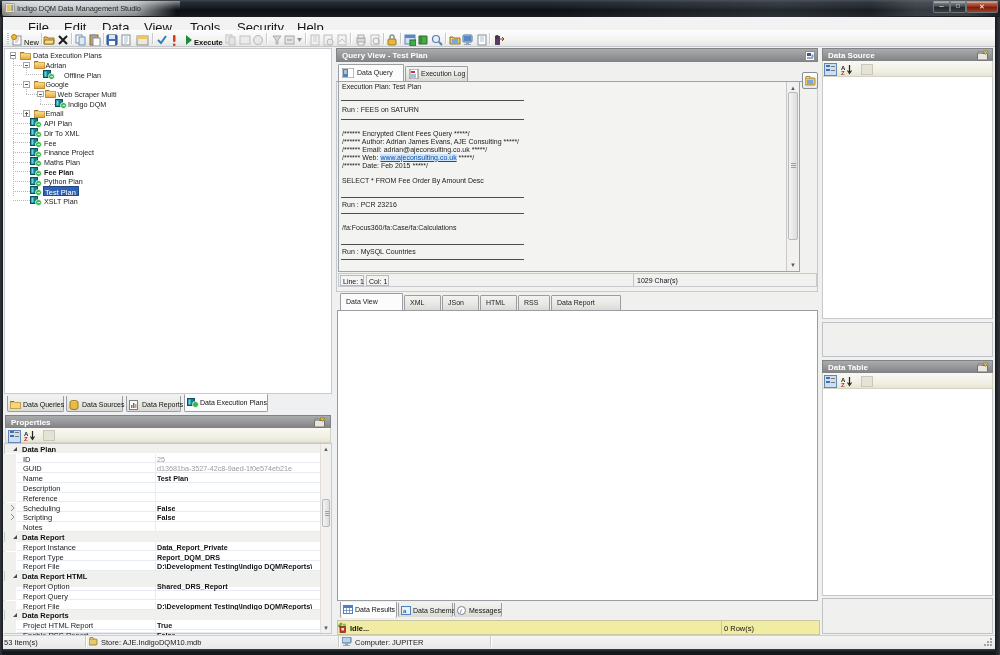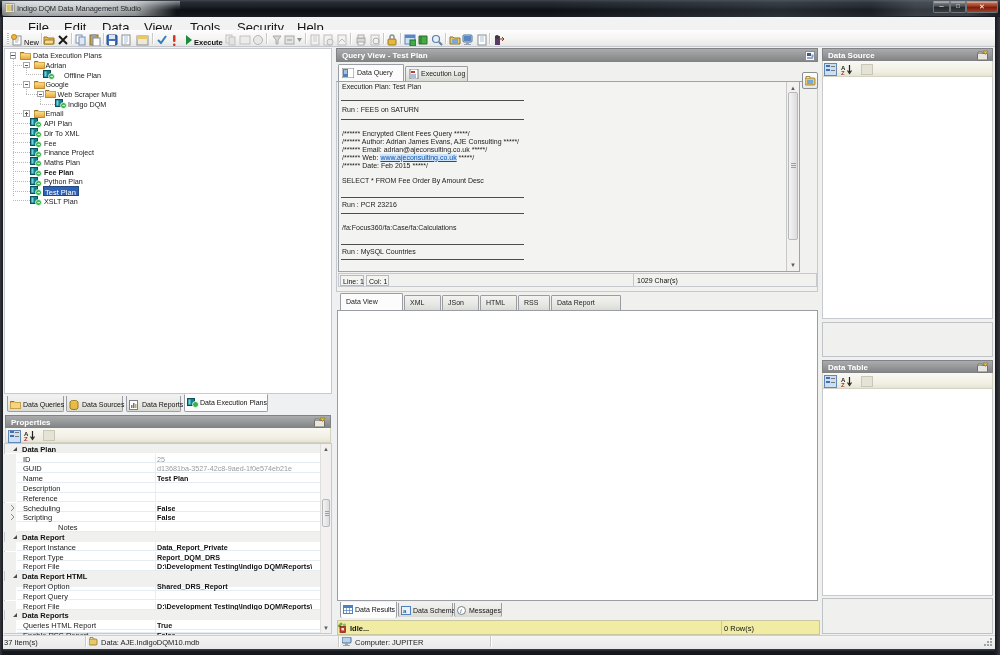--- a/index.html
+++ b/index.html
@@ -494,21 +494,21 @@
     <div class="abs" style="left:17px;top:512.3px;width:303px;height:9.8px;border-bottom:1px solid #e6ecf2;"></div>
     <div class="abs" style="left:155px;top:512.3px;width:1px;height:9.8px;background:#ececec;"></div>
     <svg class="abs" style="left:10px;top:514.3px;" width="5" height="6" viewBox="0 0 5 6">
       <path d="M1 0 L4 3 L1 6" fill="none" stroke="#8a8d92"></path>
     </svg>
     <div class="abs" style="left:23px;top:513.3px;font-size:7.5px;color:#222;white-space:nowrap;">Scripting</div>
     <div class="abs" style="left:157px;top:513.3px;font-size:7.2px;white-space:nowrap;max-width:162px;overflow:hidden;font-weight:bold;">False</div>
     <div class="gut" style="top:522.1px;height:9.8px;"></div>
     <div class="abs" style="left:17px;top:522.1px;width:303px;height:9.8px;border-bottom:1px solid #e6ecf2;"></div>
     <div class="abs" style="left:155px;top:522.1px;width:1px;height:9.8px;background:#ececec;"></div>
-    <div class="abs" style="left:23px;top:523.1px;font-size:7.5px;color:#222;white-space:nowrap;margin-left:35px;">Notes</div>
+    <div class="abs" style="left:23px;top:523.1px;font-size:7.5px;color:#222;white-space:nowrap;">Notes</div>
     <div class="abs pcat" style="left:5px;top:531.9px;width:315px;height:9.8px;">
         <svg style="position:absolute;left:7px;top:2px;" width="6" height="6" viewBox="0 0 6 6">
         <path d="M5 1 L5 5 L1 5 Z" fill="#4a4a4a"></path>
       </svg>
         <span style="position:absolute;left:17px;top:1px;font-size:7.5px;">Data Report</span>
     </div>
     <div class="gut" style="top:541.7px;height:9.8px;"></div>
     <div class="abs" style="left:17px;top:541.7px;width:303px;height:9.8px;border-bottom:1px solid #e6ecf2;"></div>
     <div class="abs" style="left:155px;top:541.7px;width:1px;height:9.8px;background:#ececec;"></div>
     <div class="abs" style="left:23px;top:542.7px;font-size:7.5px;color:#222;white-space:nowrap;">Report Instance</div>
@@ -545,21 +545,21 @@
     <div class="abs" style="left:157px;top:601.5px;font-size:7.2px;white-space:nowrap;max-width:162px;overflow:hidden;font-weight:bold;">D:\Development Testing\Indigo DQM\Reports\</div>
     <div class="abs pcat" style="left:5px;top:610.3px;width:315px;height:9.8px;">
         <svg style="position:absolute;left:7px;top:2px;" width="6" height="6" viewBox="0 0 6 6">
         <path d="M5 1 L5 5 L1 5 Z" fill="#4a4a4a"></path>
       </svg>
         <span style="position:absolute;left:17px;top:1px;font-size:7.5px;">Data Reports</span>
     </div>
     <div class="gut" style="top:620.1px;height:9.8px;"></div>
     <div class="abs" style="left:17px;top:620.1px;width:303px;height:9.8px;border-bottom:1px solid #e6ecf2;"></div>
     <div class="abs" style="left:155px;top:620.1px;width:1px;height:9.8px;background:#ececec;"></div>
-    <div class="abs" style="left:23px;top:621.1px;font-size:7.5px;color:#222;white-space:nowrap;">Queries HTML Report</div>
+    <div class="abs" style="left:23px;top:621.1px;font-size:7.5px;color:#222;white-space:nowrap;">Project HTML Report</div>
     <div class="abs" style="left:157px;top:621.1px;font-size:7.2px;white-space:nowrap;max-width:162px;overflow:hidden;font-weight:bold;">True</div>
     <div class="gut" style="top:629.9px;height:3.6000000000000227px;"></div>
     <div class="abs" style="left:17px;top:629.9px;width:303px;height:3.6000000000000227px;border-bottom:1px solid #e6ecf2;"></div>
     <div class="abs" style="left:155px;top:629.9px;width:1px;height:3.6000000000000227px;background:#ececec;"></div>
     <div class="abs" style="left:23px;top:630.9px;font-size:7.5px;color:#222;white-space:nowrap;">Enable RSS Report</div>
     <div class="abs" style="left:157px;top:630.9px;font-size:7.2px;white-space:nowrap;max-width:162px;overflow:hidden;font-weight:bold;">False</div>
   </div>
 
 <div class="abs sb" style="left:320px;top:444px;width:11px;height:189px;">
   <div class="sbarrow" style="top:2px;">▲</div>
@@ -741,27 +741,27 @@
       <text x="0" y="5.5" font-size="6" fill="#222" font-weight="bold">A</text>
       <text x="0" y="11" font-size="6" fill="#b03030" font-weight="bold">Z</text>
       <path d="M8.5 1 L8.5 8 M6.5 6.5 L8.5 9.5 L10.5 6.5" stroke="#222" fill="none" stroke-width="1.2"></path>
     </svg>
     <div class="abs" style="left:861px;top:376px;width:12px;height:11px;background:#e5e3d6;border:1px solid #c9c7b8;"></div>
     <div class="abs" style="left:822px;top:389px;width:171px;height:206.5px;background:#fff;border:1px solid #c6c9cd;border-top:none;"></div>
     <div class="abs gbox" style="left:822px;top:598px;width:171px;height:36px;"></div>
   </div>
 
 <div id="statusbar" class="abs"></div>
-<div class="stext" style="left:4px;">37 Item(s)</div>
+<div class="stext" style="left:4px;">53 Item(s)</div>
 <div class="ssep" style="left:85px;"></div>
 <svg class="abs" style="left:89px;top:637px;" width="9" height="9" viewBox="0 0 9 9">
     <rect x="0" y="2" width="8" height="6" rx="1" fill="#e9c967" stroke="#8a7430" stroke-width="0.8"></rect>
     <path d="M1 2 L1 0.5 L4 0.5 L4 2" fill="#f4e09a" stroke="#8a7430" stroke-width="0.8"></path>
   </svg>
-<div class="stext" style="left:101px;">Data: AJE.IndigoDQM10.mdb</div>
+<div class="stext" style="left:101px;">Store: AJE.IndigoDQM10.mdb</div>
 <div class="ssep" style="left:338px;"></div>
 <svg class="abs" style="left:342px;top:637px;" width="10" height="9" viewBox="0 0 10 9">
     <rect x="0" y="0" width="9" height="6" rx="1" fill="#b9d2ea" stroke="#4a6f96"></rect>
     <rect x="3" y="6" width="3" height="2" fill="#9aa4ad"></rect>
     <rect x="1" y="8" width="7" height="1" fill="#9aa4ad"></rect>
   </svg>
 <div class="stext" style="left:355px;">Computer: JUPITER</div>
 <div class="ssep" style="left:490px;"></div>
 <svg class="abs" style="left:984px;top:638px;" width="9" height="9" viewBox="0 0 9 9">
     <g fill="#9fa3a8">

